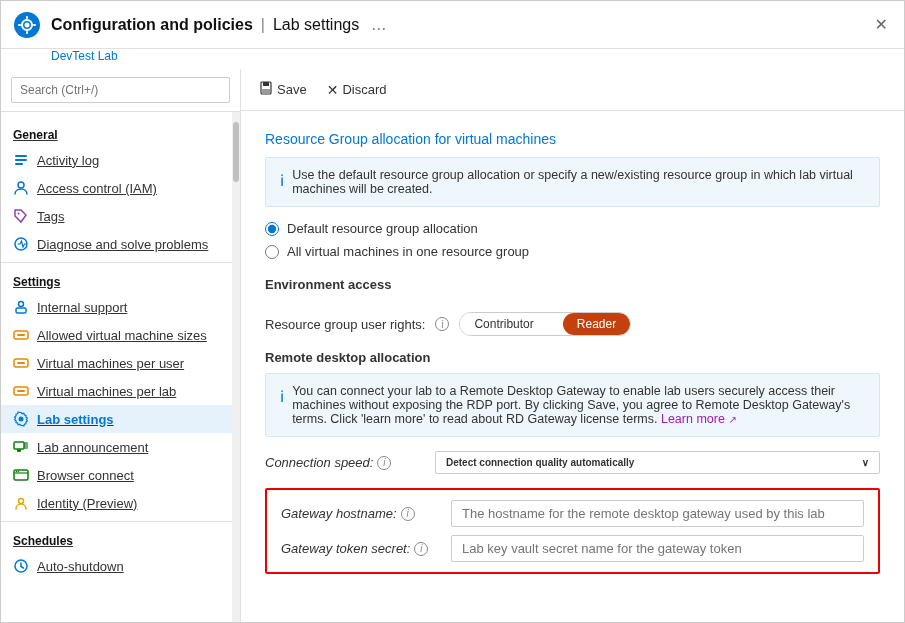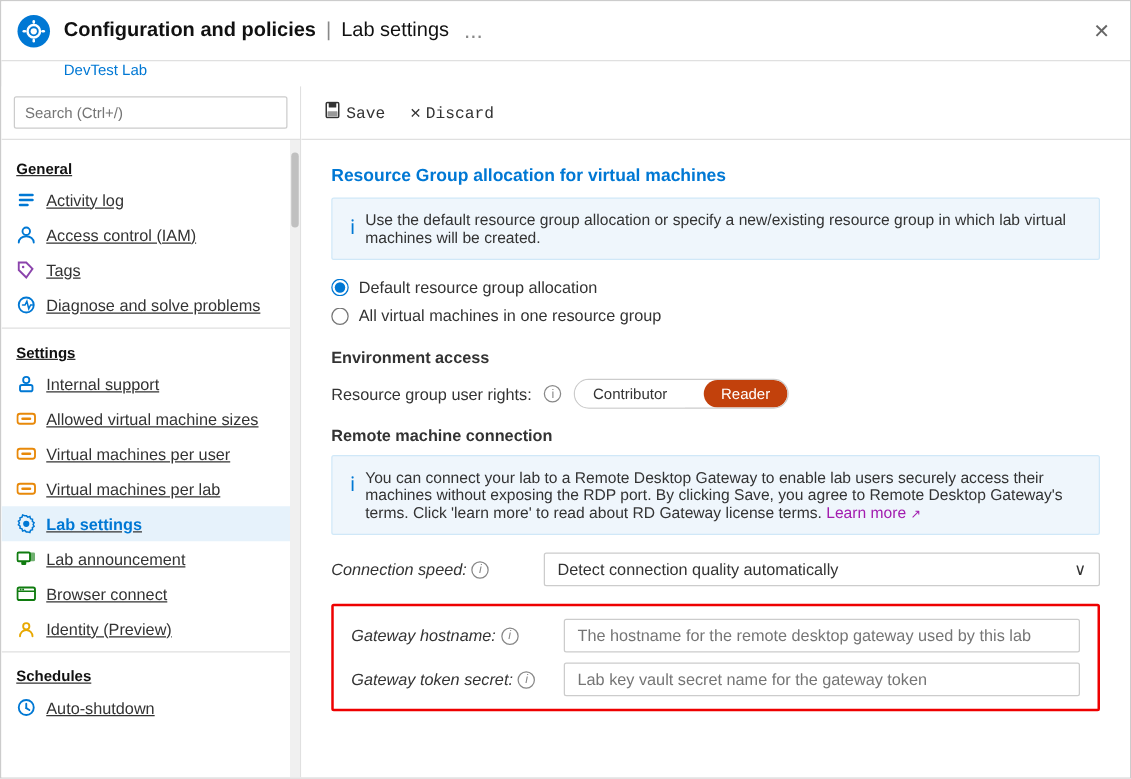--- a/index.html
+++ b/index.html
@@ -24,39 +24,39 @@
     .sidebar-scrollbar-thumb { width: 6px; height: 60px; background: #c0c0c0; border-radius: 3px; margin: 0 1px; position: absolute; top: 10px; }
     .sidebar-nav { flex: 1; overflow-y: auto; padding: 8px 0; text-decoration: underline; }
     .sidebar-section-label { font-size: 12px; font-weight: 700; color: #111; padding: 8px 12px 4px 12px; text-transform: none; }
     .sidebar-item { display: flex; align-items: center; padding: 6px 12px; cursor: pointer; color: #333; font-size: 13px; gap: 8px; }
     .sidebar-item.active { background: #e6f2fb; color: #0078d4; font-weight: 600; }
     .sidebar-item .item-icon { width: 16px; height: 16px; flex-shrink: 0; display: flex; align-items: center; justify-content: center; }
     .sidebar-item .item-label { flex: 1; }
     .sidebar-divider { height: 1px; background: #e0e0e0; margin: 4px 0; }
     .right-panel { flex: 1; display: flex; flex-direction: column; overflow: hidden; background: #fff; }
     .toolbar { display: flex; align-items: center; padding: 8px 16px; border-bottom: 1px solid #e0e0e0; gap: 16px; }
-    .toolbar-btn { display: flex; align-items: center; gap: 4px; background: none; border: none; cursor: pointer; font-size: 13px; color: #333; padding: 4px 2px; font-family: Liberation Mono, monospace; }
+    .toolbar-btn { display: flex; align-items: center; gap: 4px; background: none; border: none; cursor: pointer; font-size: 13px; color: #333; padding: 4px 2px; }
     .content-area { flex: 1; overflow-y: auto; padding: 20px 24px; }
-    .section-title { font-size: 14px; font-weight: 700; color: #0078d4; margin-bottom: 10px; }
+    .section-title { font-size: 14px; font-weight: 400; color: #0078d4; margin-bottom: 10px; }
     .info-box { background: #eff6fc; border: 1px solid #d0e8f8; padding: 10px 14px; margin-bottom: 14px; display: flex; align-items: flex-start; gap: 8px; font-size: 12.5px; color: #333; border-radius: 2px; }
     .info-box .info-icon { color: #0078d4; font-size: 16px; flex-shrink: 0; margin-top: 1px; }
     .radio-group { display: flex; flex-direction: column; gap: 8px; margin-bottom: 18px; }
     .radio-item { display: flex; align-items: center; gap: 8px; font-size: 13px; }
     .radio-item input[type=radio] { accent-color: #0078d4; width: 14px; height: 14px; }
     .env-section { margin-bottom: 14px; }
     .env-row { display: flex; align-items: center; gap: 10px; font-size: 13px; margin-top: 6px; }
     .env-label { color: #333; }
     .info-circle { display: inline-flex; align-items: center; justify-content: center; width: 14px; height: 14px; border-radius: 50%; border: 1px solid #888; color: #888; font-size: 10px; cursor: pointer; }
     .btn-toggle-group { display: flex; border: 1px solid #ccc; border-radius: 20px; overflow: hidden; gap: 15px; }
     .btn-toggle { padding: 4px 14px; font-size: 12px; border: none; cursor: pointer; background: #fff; color: #333; }
     .btn-toggle.active { background: #c2410c; color: #fff; border-radius: 20px; }
     .rdc-section { margin-bottom: 14px; }
     .field-label { min-width: 160px; color: #333; display: flex; align-items: center; gap: 4px; font-style: italic; }
     .field-value { flex: 1; }
-    .dropdown-field { display: flex; align-items: center; border: 1px solid #ccc; padding: 5px 10px; border-radius: 2px; background: #fff; min-width: 320px; justify-content: space-between; cursor: pointer; font-size: 13px; }
+    .dropdown-field { display: flex; align-items: center; border: 1px solid #ccc; padding: 5px 10px; border-radius: 2px; background: #fff; min-width: 320px; justify-content: space-between; cursor: pointer; font-size: 10px; font-weight: bold; }
     .dropdown-field .chevron { color: #333; }
     .input-field { border: 1px solid #ccc; padding: 5px 10px; border-radius: 2px; background: #fff; min-width: 320px; font-size: 13px; color: #aaa; width: 100%; }
     .highlighted-section { border: 2px solid #e00; border-radius: 2px; padding: 10px 14px; margin-top: 8px; }
     .highlighted-row { display: flex; align-items: center; gap: 10px; margin-bottom: 8px; font-size: 13px; }
     .highlighted-row:last-child { margin-bottom: 0; }
     .connection-speed-row { display: flex; align-items: center; gap: 10px; margin-bottom: 14px; font-size: 13px; }
   </style>
 </head>
 <body>
 
@@ -268,33 +268,33 @@
             <input type="radio" name="rg-allocation" checked="" style="">
             <span>Default resource group allocation</span>
           </div>
           <div class="radio-item">
             <input type="radio" name="rg-allocation" style="">
             <span>All virtual machines in one resource group</span>
           </div>
         </div>
 
         <div class="env-section">
-          <div class="section-title" style="color:#333; font-weight:600; font-size:13px; margin-bottom:10px;">Environment access</div>
+          <div class="section-title" style="color:#333; font-weight:600; font-size:13px; margin-bottom:20px;">Environment access</div>
           <div class="env-row">
             <span class="env-label">Resource group user rights:</span>
             <span class="info-circle">i</span>
             <div class="btn-toggle-group">
               <button class="btn-toggle">Contributor</button>
               <button class="btn-toggle active">Reader</button>
             </div>
           </div>
         </div>
 
         <div class="rdc-section">
-          <div class="section-title" style="color:#333; font-weight:600; font-size:13px; margin-bottom:8px;">Remote machine connection</div>
+          <div class="section-title" style="color:#333; font-weight:600; font-size:13px; margin-bottom:8px;">Remote desktop allocation</div>
           <div class="info-box">
             <span class="info-icon">ℹ</span>
             <span>
               <span>You can connect your lab to a Remote Desktop Gateway to enable lab users securely access their machines without exposing the RDP port. By clicking Save, you agree to Remote Desktop Gateway's terms. Click 'learn more' to read about RD Gateway license terms.</span>
               <a href="#" style="color:#a21caf; text-decoration:none;">
                 <span>Learn more</span>
                 <span style="font-size:10px;">↗</span>
               </a>
             </span>
           </div>

